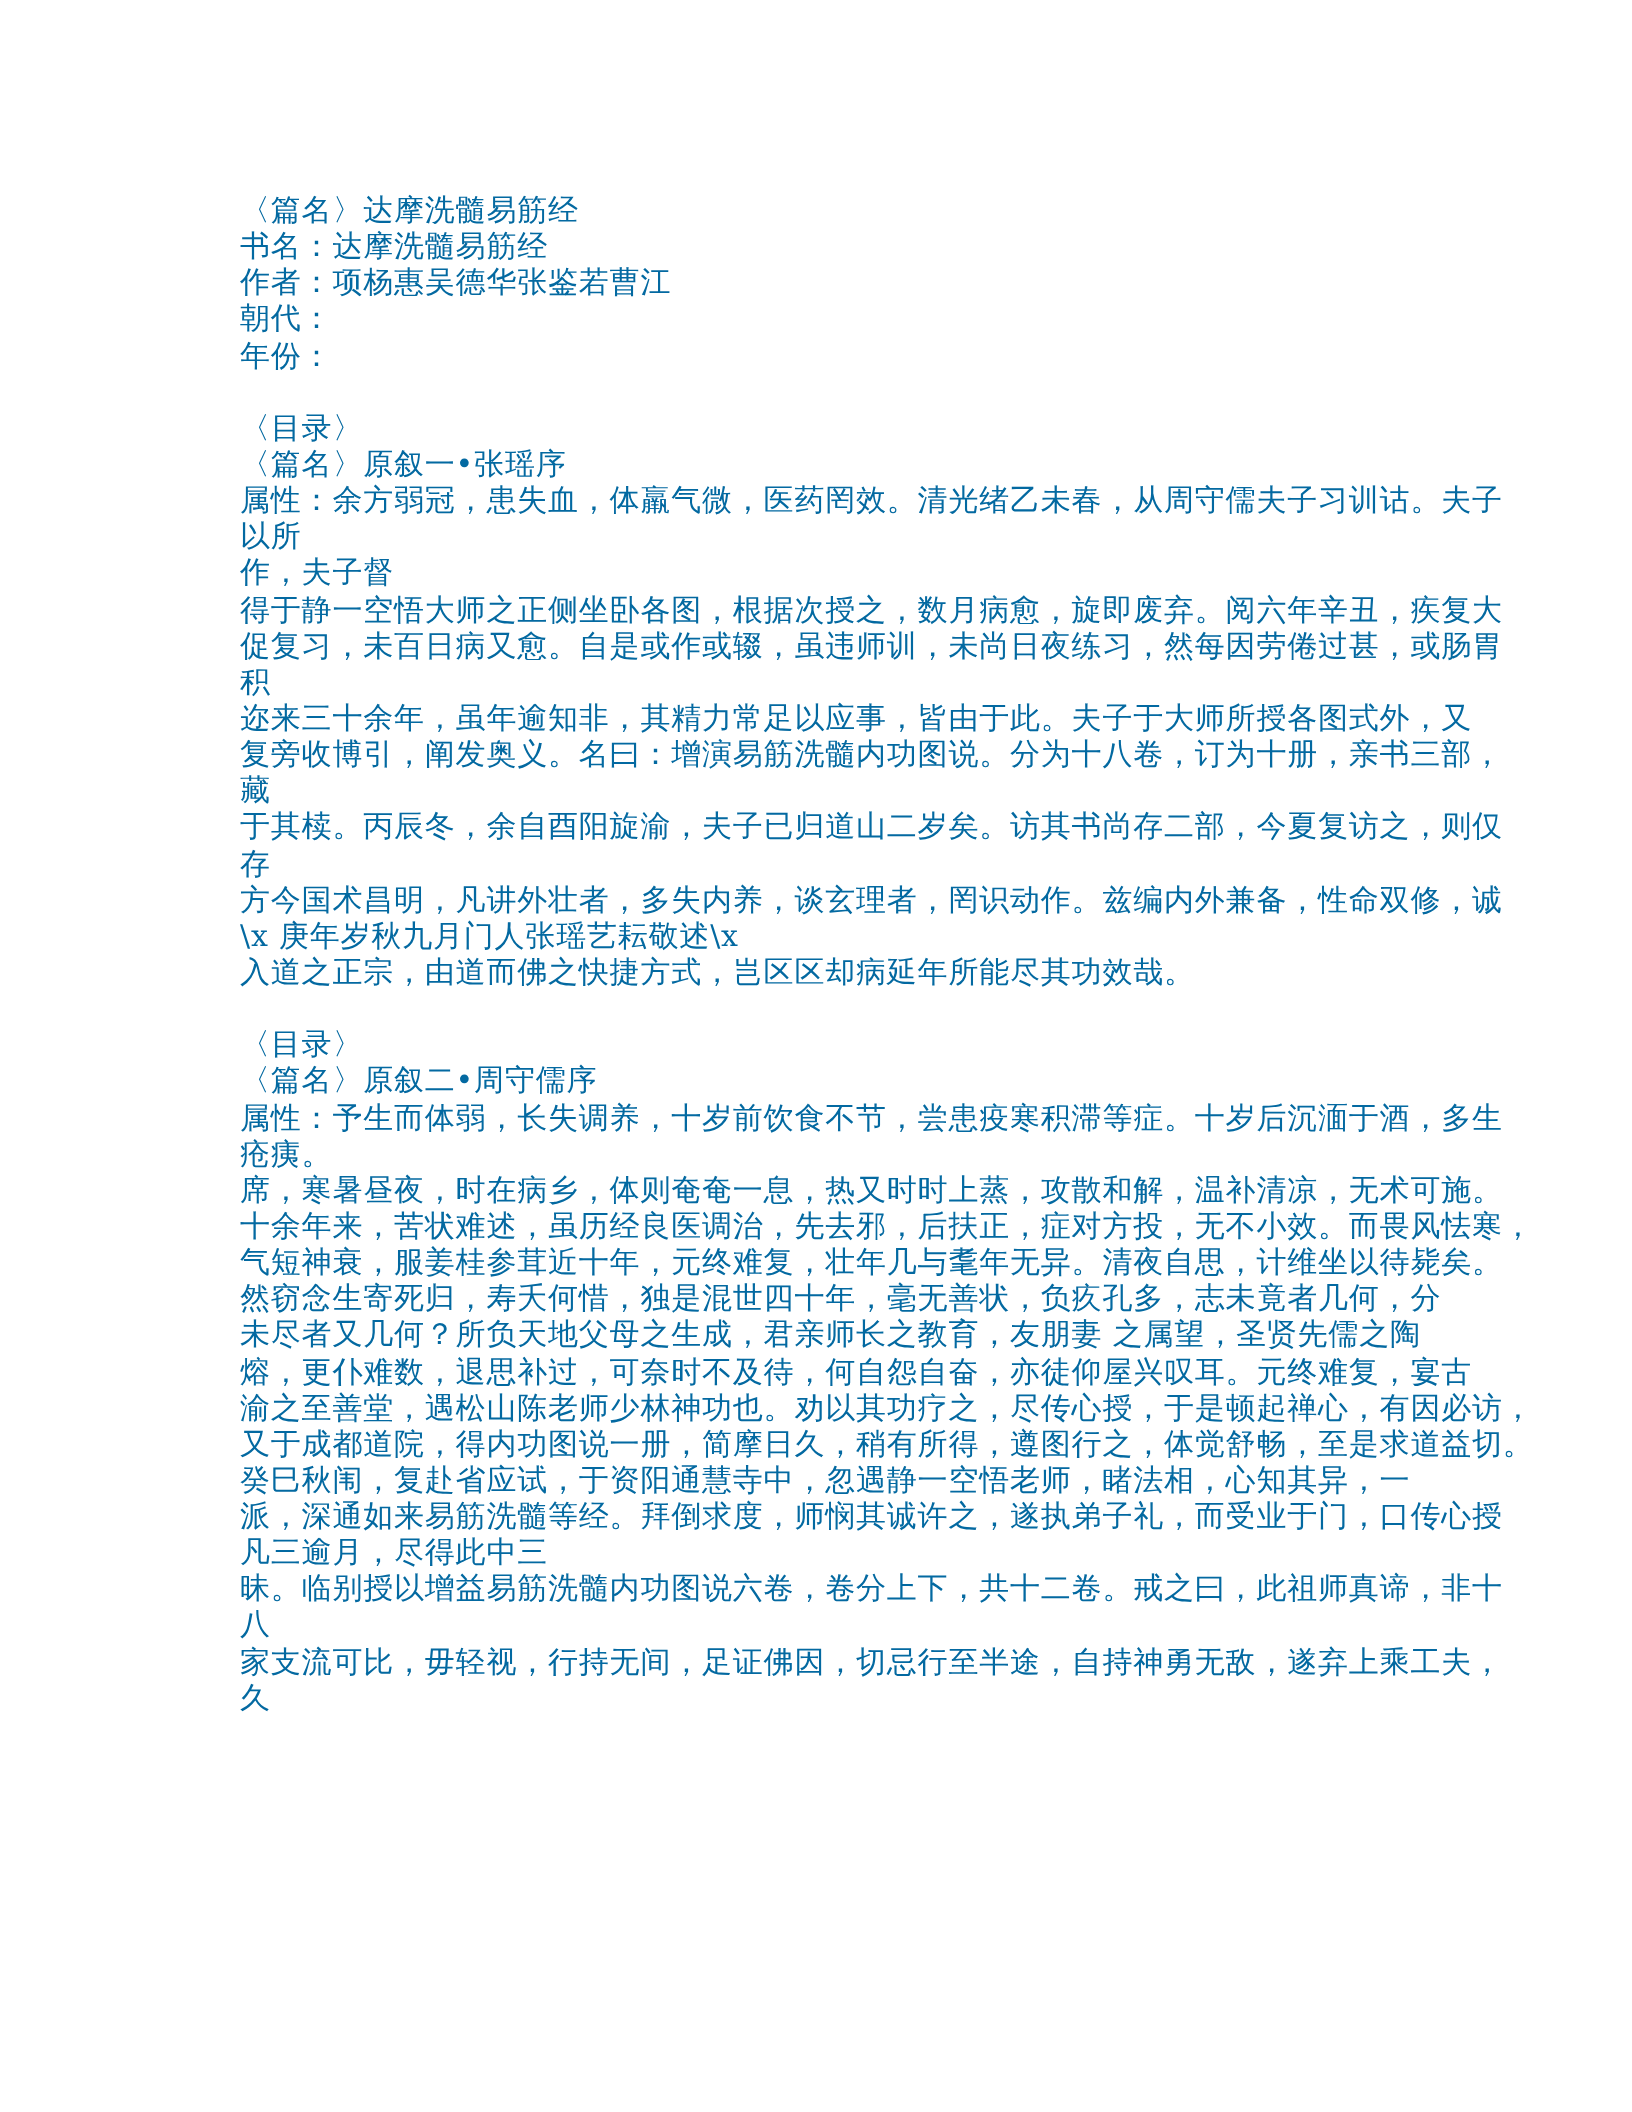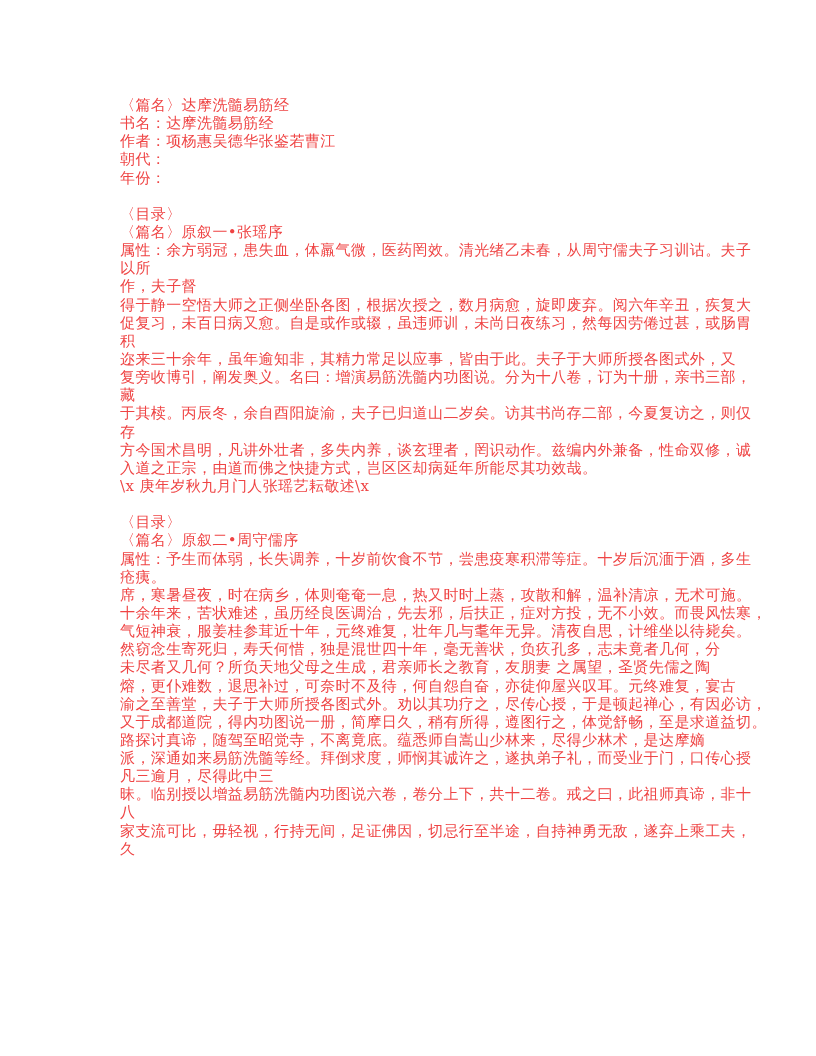--- a/index.html
+++ b/index.html
@@ -14,21 +14,21 @@
       overflow: hidden;
     }
     .page {
       position: absolute;
       left: 120px;
       top: 96px;
       width: 600px;
       font-family: "DejaVu Serif", "Liberation Serif", serif;
       font-size: 15px;
       line-height: 18.15px;
-      color: #ef4444;
+      color: #0369a1;
       letter-spacing: 0.4px;
     }
     .line {
       display: block;
       white-space: pre;
       height: 18.15px;
       margin: 0;
     }
     .line.blank { }
   </style>
@@ -49,35 +49,35 @@
   <div class="line">作，夫子督</div>
   <div class="line">得于静一空悟大师之正侧坐卧各图，根据次授之，数月病愈，旋即废弃。阅六年辛丑，疾复大</div>
   <div class="line">促复习，未百日病又愈。自是或作或辍，虽违师训，未尚日夜练习，然每因劳倦过甚，或肠胃</div>
   <div class="line">积</div>
   <div class="line">迩来三十余年，虽年逾知非，其精力常足以应事，皆由于此。夫子于大师所授各图式外，又</div>
   <div class="line">复旁收博引，阐发奥义。名曰：增演易筋洗髓内功图说。分为十八卷，订为十册，亲书三部，</div>
   <div class="line">藏</div>
   <div class="line">于其椟。丙辰冬，余自酉阳旋渝，夫子已归道山二岁矣。访其书尚存二部，今夏复访之，则仅</div>
   <div class="line">存</div>
   <div class="line">方今国术昌明，凡讲外壮者，多失内养，谈玄理者，罔识动作。兹编内外兼备，性命双修，诚</div>
+  <div class="line">\x 庚年岁秋九月门人张瑶艺耘敬述\x</div>
   <div class="line">入道之正宗，由道而佛之快捷方式，岂区区却病延年所能尽其功效哉。</div>
-  <div class="line">\x 庚年岁秋九月门人张瑶艺耘敬述\x</div>
   <div class="line blank"></div>
   <div class="line">〈目录〉</div>
   <div class="line">〈篇名〉原叙二•周守儒序</div>
   <div class="line">属性：予生而体弱，长失调养，十岁前饮食不节，尝患疫寒积滞等症。十岁后沉湎于酒，多生</div>
   <div class="line">疮痍。</div>
   <div class="line">席，寒暑昼夜，时在病乡，体则奄奄一息，热又时时上蒸，攻散和解，温补清凉，无术可施。</div>
   <div class="line">十余年来，苦状难述，虽历经良医调治，先去邪，后扶正，症对方投，无不小效。而畏风怯寒，</div>
   <div class="line">气短神衰，服姜桂参茸近十年，元终难复，壮年几与耄年无异。清夜自思，计维坐以待毙矣。</div>
   <div class="line">然窃念生寄死归，寿夭何惜，独是混世四十年，毫无善状，负疚孔多，志未竟者几何，分</div>
   <div class="line">未尽者又几何？所负天地父母之生成，君亲师长之教育，友朋妻 之属望，圣贤先儒之陶</div>
   <div class="line">熔，更仆难数，退思补过，可奈时不及待，何自怨自奋，亦徒仰屋兴叹耳。元终难复，宴古</div>
-  <div class="line">渝之至善堂，夫子于大师所授各图式外。劝以其功疗之，尽传心授，于是顿起禅心，有因必访，</div>
+  <div class="line">渝之至善堂，遇松山陈老师少林神功也。劝以其功疗之，尽传心授，于是顿起禅心，有因必访，</div>
   <div class="line">又于成都道院，得内功图说一册，简摩日久，稍有所得，遵图行之，体觉舒畅，至是求道益切。</div>
-  <div class="line">路探讨真谛，随驾至昭觉寺，不离竟底。蕴悉师自嵩山少林来，尽得少林术，是达摩嫡</div>
+  <div class="line">癸巳秋闱，复赴省应试，于资阳通慧寺中，忽遇静一空悟老师，睹法相，心知其异，一</div>
   <div class="line">派，深通如来易筋洗髓等经。拜倒求度，师悯其诚许之，遂执弟子礼，而受业于门，口传心授</div>
   <div class="line">凡三逾月，尽得此中三</div>
   <div class="line">昧。临别授以增益易筋洗髓内功图说六卷，卷分上下，共十二卷。戒之曰，此祖师真谛，非十</div>
   <div class="line">八</div>
   <div class="line">家支流可比，毋轻视，行持无间，足证佛因，切忌行至半途，自持神勇无敌，遂弃上乘工夫，</div>
   <div class="line">久</div>
 </div>
 
 </body></html>

